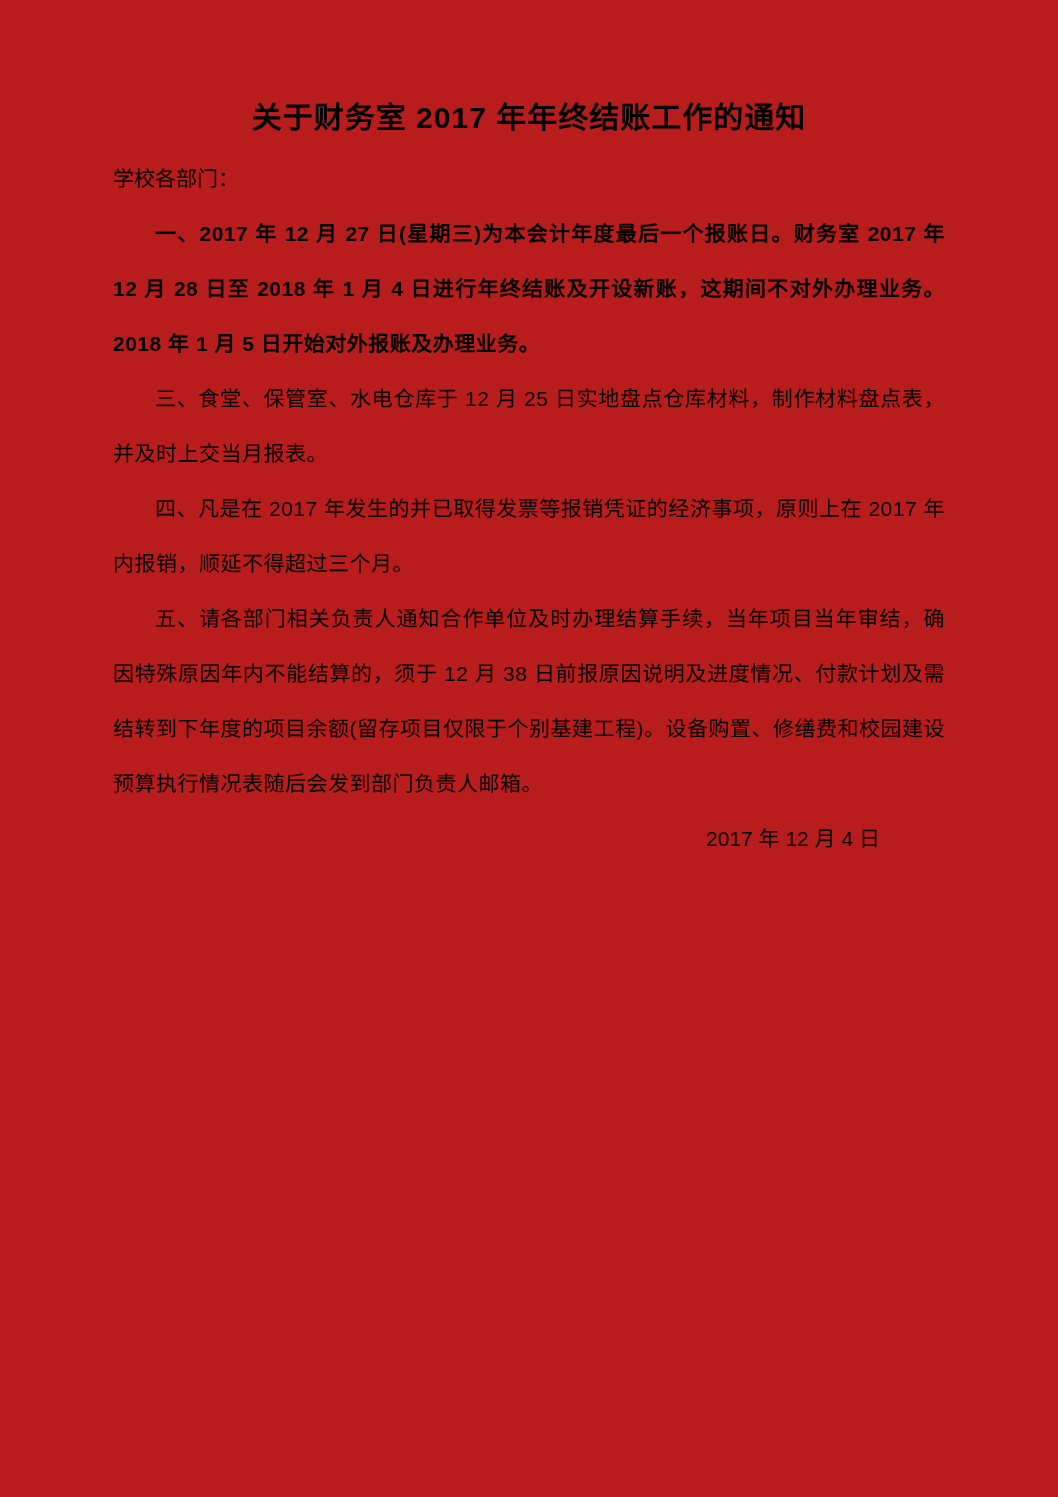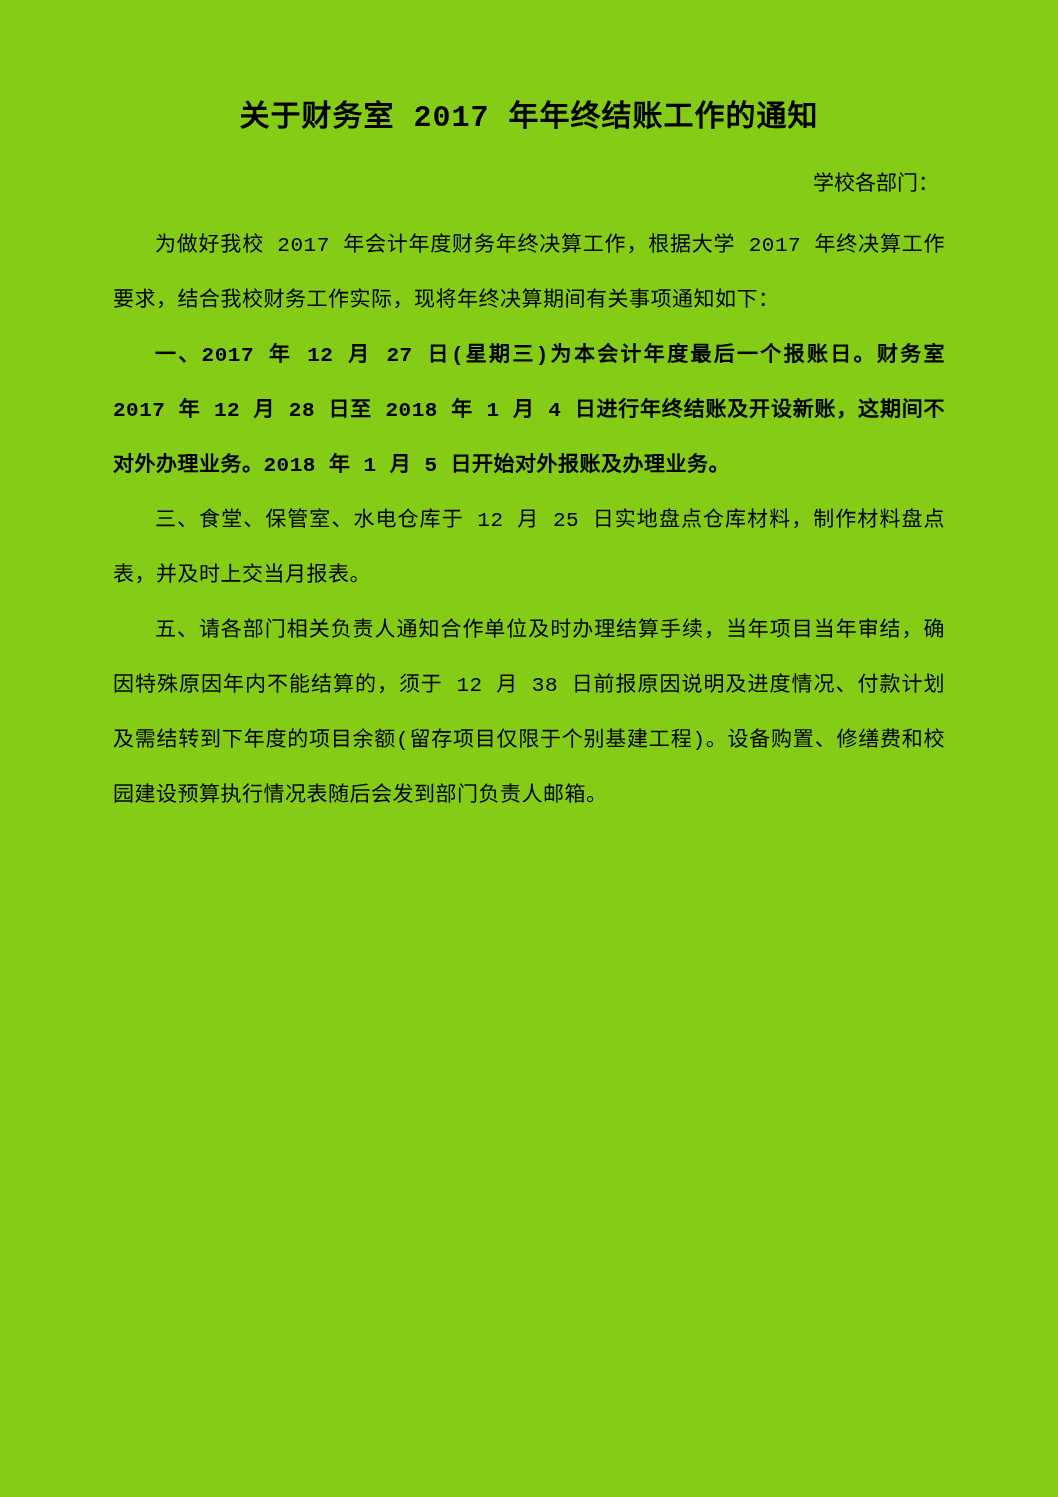--- a/index.html
+++ b/index.html
@@ -5,40 +5,40 @@
   html, body {
     margin: 0;
     padding: 0;
     background: #ffffff;
   }
   .page {
     position: relative;
     width: 1058px;
     min-height: 1497px;
     margin: 0 auto;
-    background: #84cc16;
+    background: #b91c1c;
     color: #000000;
     box-sizing: border-box;
     padding: 85px 113px 40px 113px;
-    font-family: Liberation Mono, monospace;
+    font-family: Liberation Sans, sans-serif;
     font-size: 21px;
     line-height: 55px;
   }
   .doc-title {
     margin: 0;
     font-size: 30px;
     font-weight: bold;
     text-align: center;
     line-height: 66px;
     letter-spacing: 1px;
     white-space: nowrap;
   }
   .salutation {
-    margin: 6px;
-    text-align: right;
+    margin: 0;
+    text-align: left;
   }
   .para {
     margin: 0;
     text-align: justify;
     text-indent: 2em;
     letter-spacing: 0.5px;
   }
   .para.bold {
     font-weight: bold;
   }
@@ -59,27 +59,28 @@
 </style>
 </head>
 <body>
 
 <div class="page">
 
   <h1 class="doc-title">关于财务室 2017 年年终结账工作的通知</h1>
 
   <p class="salutation">学校各部门：</p>
 
-  <p class="para">为做好我校 2017 年会计年度财务年终决算工作，根据大学 2017 年终决算工作要求，结合我校财务工作实际，现将年终决算期间有关事项通知如下：</p>
 
   <p class="para bold">一、2017 年 12 月 27 日(星期三)为本会计年度最后一个报账日。财务室 2017 年 12 月 28 日至 2018 年 1 月 4 日进行年终结账及开设新账，这期间不对外办理业务。2018 年 1 月 5 日开始对外报账及办理业务。</p>
 
 
   <p class="para">三、食堂、保管室、水电仓库于 12 月 25 日实地盘点仓库材料，制作材料盘点表，并及时上交当月报表。</p>
 
+  <p class="para">四、凡是在 2017 年发生的并已取得发票等报销凭证的经济事项，原则上在 2017 年内报销，顺延不得超过三个月。</p>
 
   <p class="para">五、请各部门相关负责人通知合作单位及时办理结算手续，当年项目当年审结，确因特殊原因年内不能结算的，须于 12 月 38 日前报原因说明及进度情况、付款计划及需结转到下年度的项目余额(留存项目仅限于个别基建工程)。设备购置、修缮费和校园建设预算执行情况表随后会发到部门负责人邮箱。</p>
 
 
   <div class="sign-block">
+    <p class="sign-line">2017 年 12 月 4 日</p>
   </div>
 
 </div>
 
 </body></html>

